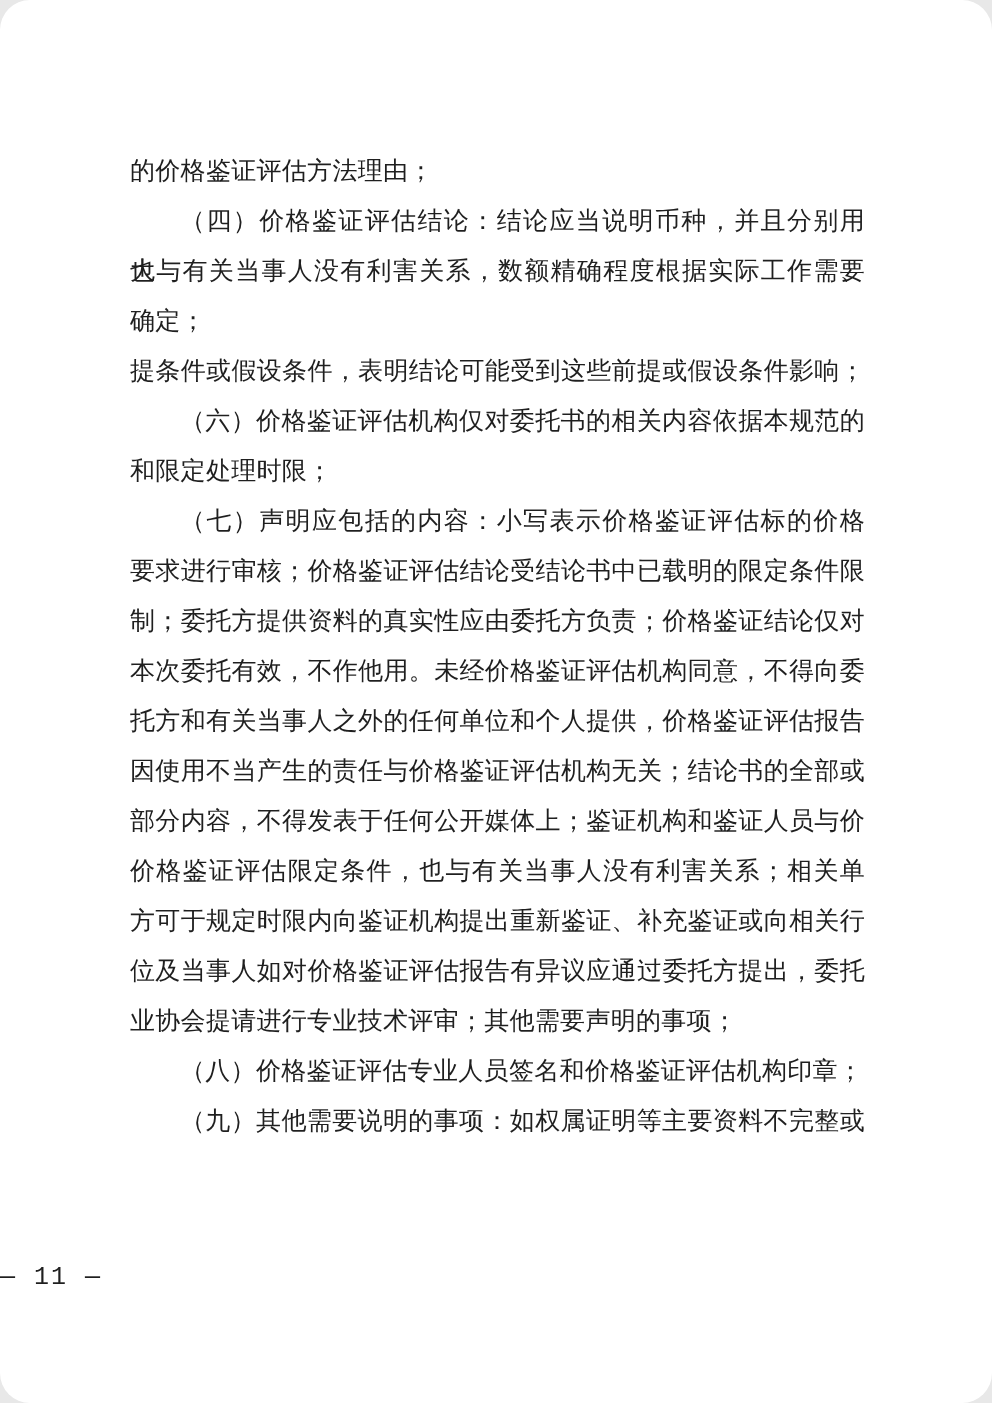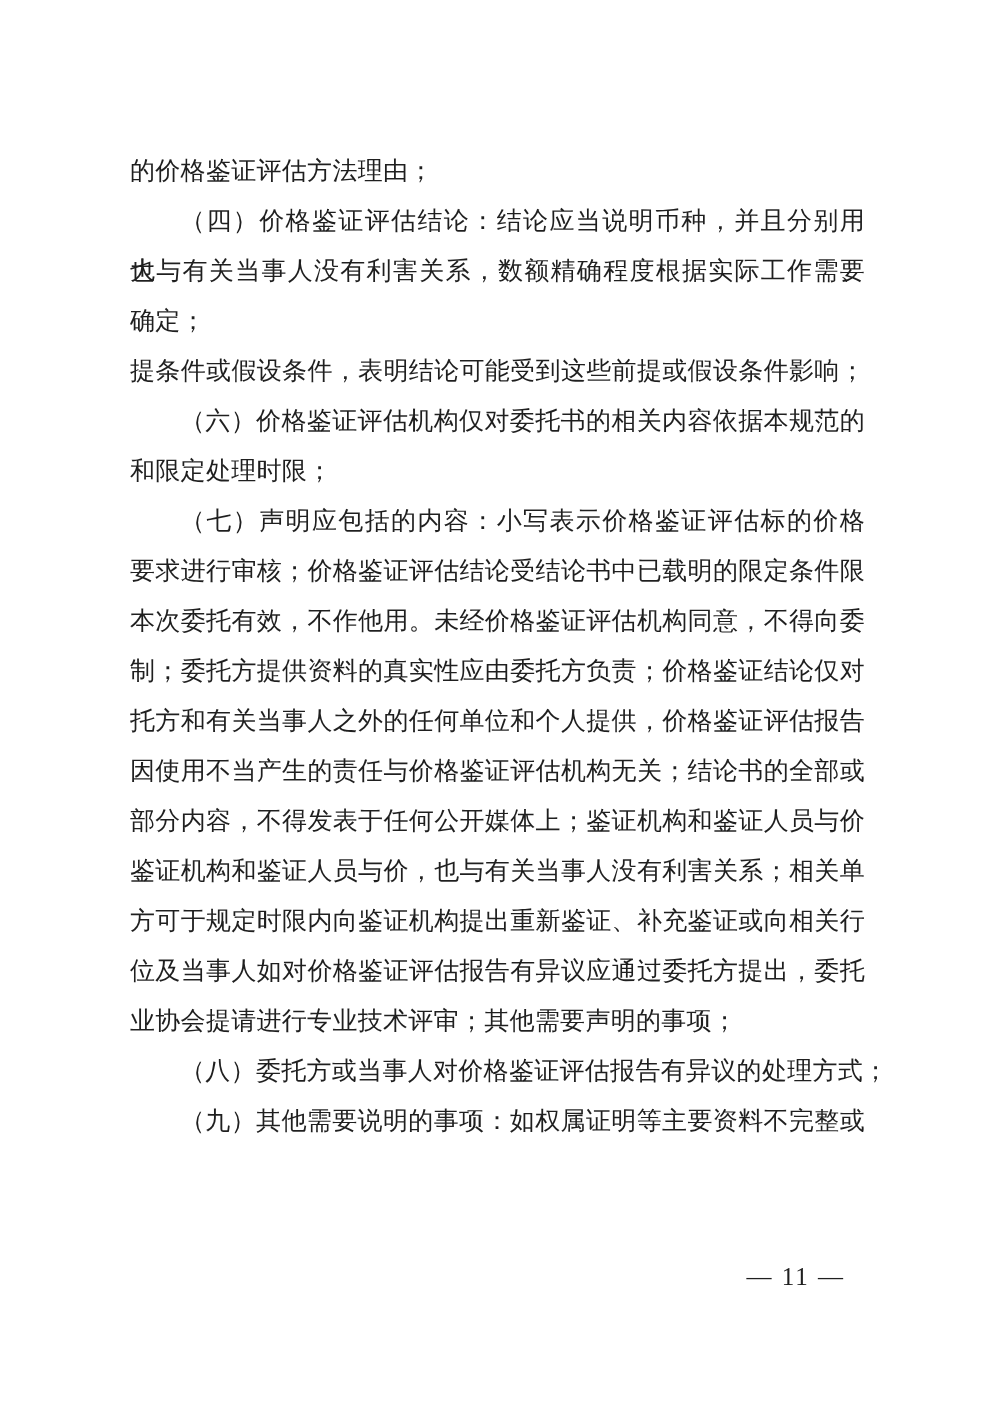--- a/index.html
+++ b/index.html
@@ -9,20 +9,21 @@
   }
   .page {
     position: relative;
     width: 992px;
     height: 1403px;
     margin: 0 auto;
     background: #ffffff;
     overflow: hidden;
     font-family: "Liberation Serif", "DejaVu Serif", serif;
     color: #1f1f1f;
+    border-radius: 30px;
   }
   .content {
     position: absolute;
     left: 130px;
     top: 146px;
     width: 735px;
   }
   .line {
     font-size: 25px;
     height: 50px;
@@ -38,46 +39,47 @@
     text-justify: inter-character;
   }
   .line.indent {
     text-indent: 50px;
   }
   .pagenum {
     position: absolute;
     top: 1263px;
     left: 0;
     width: 845px;
-    text-align: right;
+    text-align: left;
     font-size: 25px;
     letter-spacing: 2px;
     color: #1f1f1f;
+    font-family: Liberation Mono, monospace;
   }
 </style>
 </head>
 <body>
 
 <div class="page">
   <div class="content">
       <div class="line">的价格鉴证评估方法理由；</div>
       <div class="line indent justify">（四）价格鉴证评估结论：结论应当说明币种，并且分别用大、</div>
       <div class="line justify">也与有关当事人没有利害关系，数额精确程度根据实际工作需要</div>
       <div class="line">确定；</div>
       <div class="line justify">提条件或假设条件，表明结论可能受到这些前提或假设条件影响；</div>
       <div class="line indent justify">（六）价格鉴证评估机构仅对委托书的相关内容依据本规范的</div>
       <div class="line">和限定处理时限；</div>
       <div class="line indent justify">（七）声明应包括的内容：小写表示价格鉴证评估标的价格</div>
       <div class="line justify">要求进行审核；价格鉴证评估结论受结论书中已载明的限定条件限</div>
+      <div class="line justify">制；委托方提供资料的真实性应由委托方负责；价格鉴证结论仅对</div>
       <div class="line justify">本次委托有效，不作他用。未经价格鉴证评估机构同意，不得向委</div>
-      <div class="line justify">制；委托方提供资料的真实性应由委托方负责；价格鉴证结论仅对</div>
       <div class="line justify">托方和有关当事人之外的任何单位和个人提供，价格鉴证评估报告</div>
       <div class="line justify">因使用不当产生的责任与价格鉴证评估机构无关；结论书的全部或</div>
       <div class="line justify">部分内容，不得发表于任何公开媒体上；鉴证机构和鉴证人员与价</div>
-      <div class="line justify">鉴证机构和鉴证人员与价，也与有关当事人没有利害关系；相关单</div>
+      <div class="line justify">价格鉴证评估限定条件，也与有关当事人没有利害关系；相关单</div>
       <div class="line justify">方可于规定时限内向鉴证机构提出重新鉴证、补充鉴证或向相关行</div>
       <div class="line justify">位及当事人如对价格鉴证评估报告有异议应通过委托方提出，委托</div>
       <div class="line">业协会提请进行专业技术评审；其他需要声明的事项；</div>
-      <div class="line indent">（八）委托方或当事人对价格鉴证评估报告有异议的处理方式；</div>
+      <div class="line indent">（八）价格鉴证评估专业人员签名和价格鉴证评估机构印章；</div>
       <div class="line indent justify">（九）其他需要说明的事项：如权属证明等主要资料不完整或</div>
     </div>
   <div class="pagenum">— 11 —</div>
 </div>
 
 </body></html>

